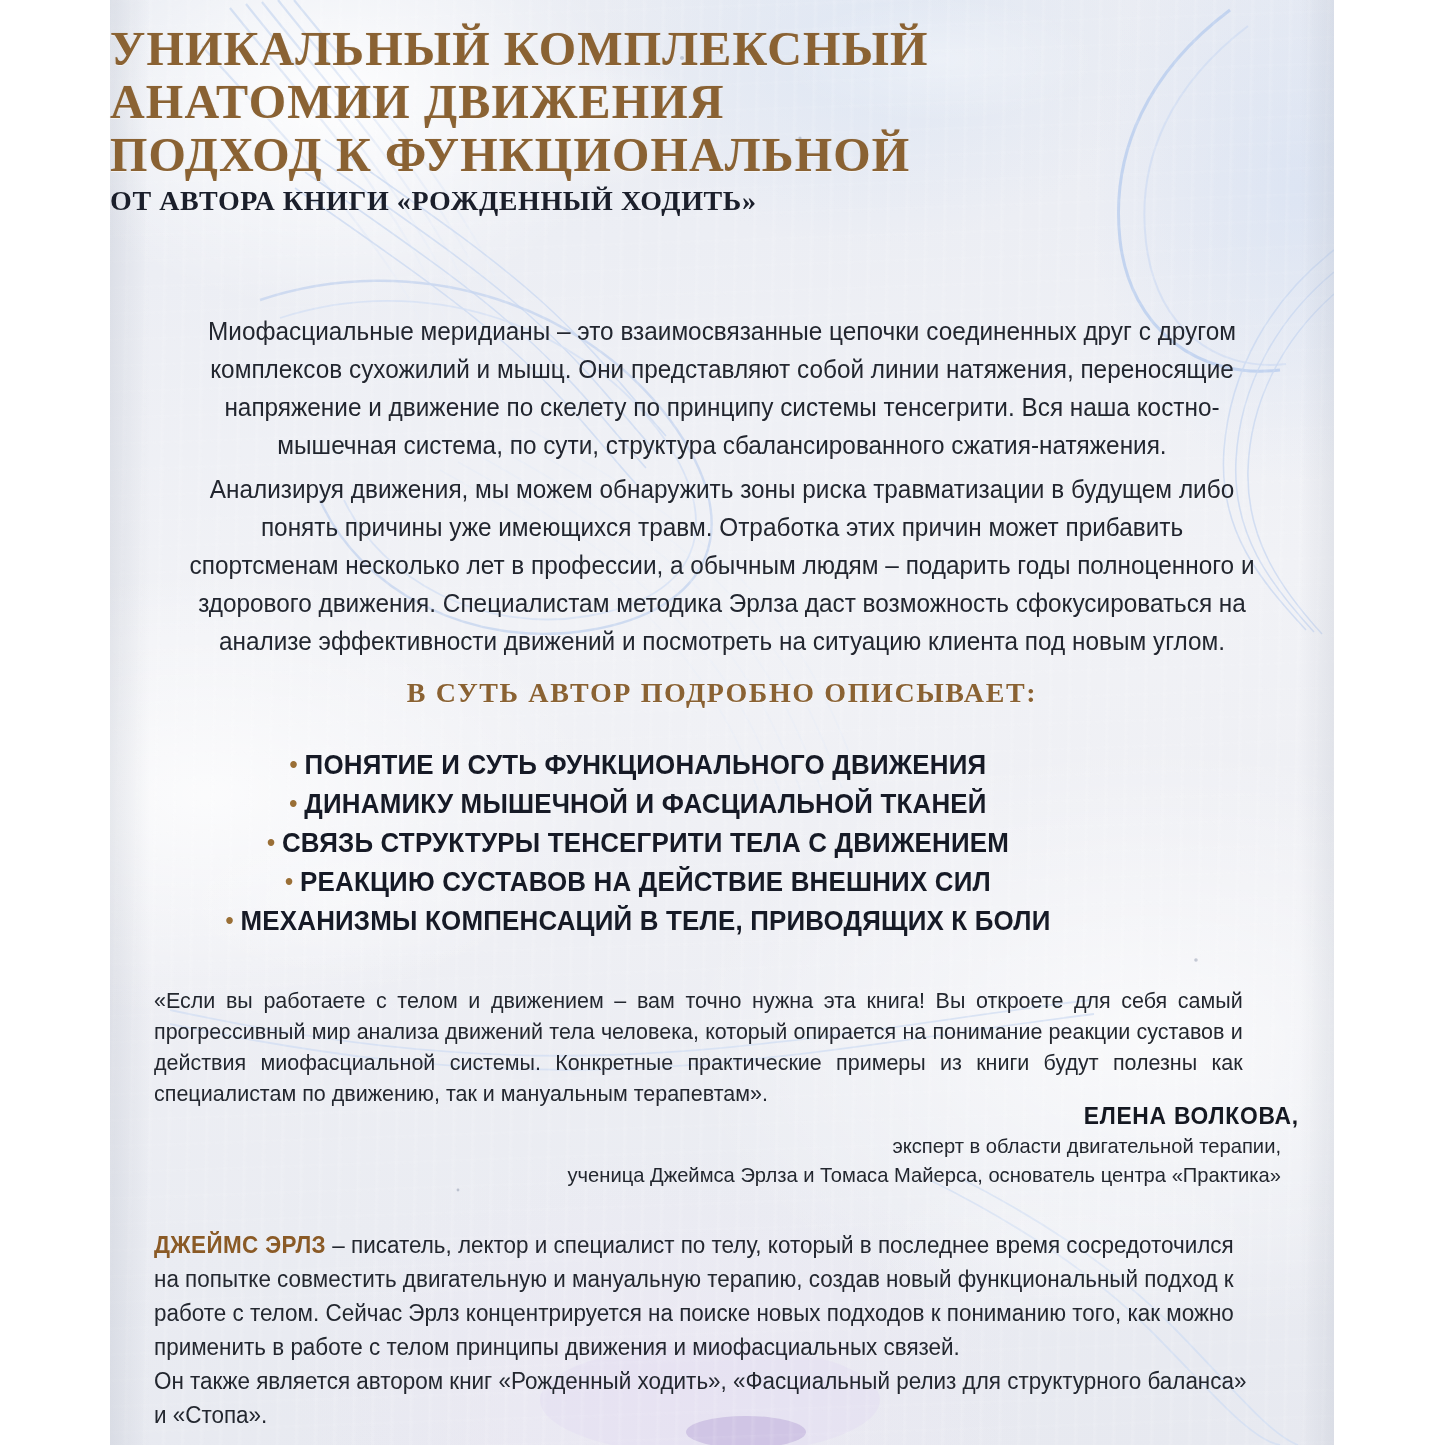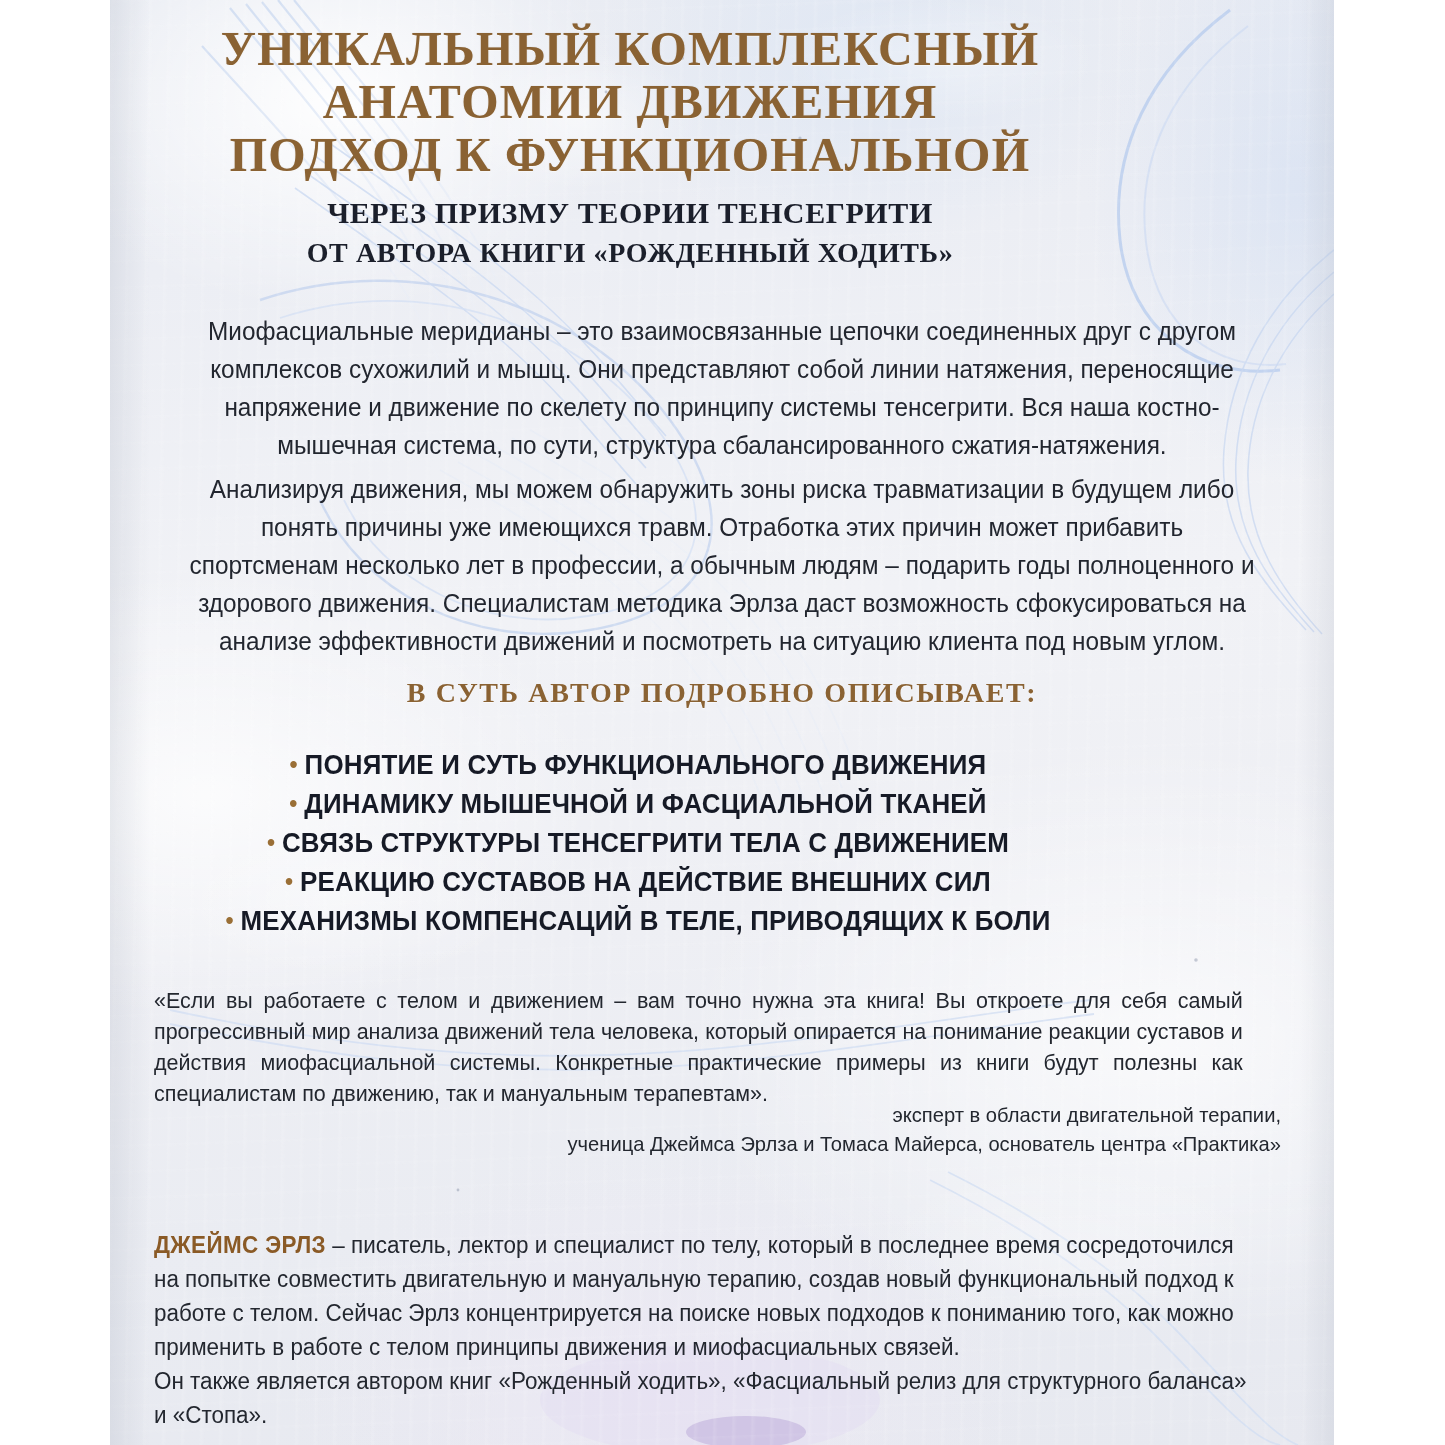--- a/index.html
+++ b/index.html
@@ -43,21 +43,21 @@
   }
   .vign{
     position:absolute;inset:0;pointer-events:none;
     background:linear-gradient(90deg, rgba(150,158,175,.18) 0px, rgba(150,158,175,0) 40px),
                linear-gradient(270deg, rgba(150,158,175,.16) 0px, rgba(150,158,175,0) 34px);
   }
 
   .content{position:absolute;left:0;top:0;width:1224px;height:1445px;}
 
   
-  .title-block{position:absolute;left:0;top:22px;width:1040px;text-align:center;}
+  .title-block{position:absolute;left:0;top:22px;width:1040px;text-align:left;}
   .title-line{
     font-family:"Liberation Serif", serif;
     font-weight:700;
     color:#8a6233;
     font-size:48px;
     line-height:53px;
     letter-spacing:1.2px;
     text-shadow:0 1px 0 rgba(255,255,255,.6), 0 0 1px rgba(110,76,38,.35);
     white-space:nowrap;
   }
@@ -264,21 +264,20 @@
     </div>
     <div class="sheen"></div>
     <div class="vign"></div>
 
     <div class="content">
 
       <div class="title-block">
         <div class="title-line">УНИКАЛЬНЫЙ КОМПЛЕКСНЫЙ</div>
         <div class="title-line">АНАТОМИИ ДВИЖЕНИЯ</div>
         <div class="title-line">ПОДХОД К ФУНКЦИОНАЛЬНОЙ</div>
-        <div class="subtitle-1">ЧЕРЕЗ ПРИЗМУ ТЕОРИИ ТЕНСЕГРИТИ</div>
         <div class="subtitle-2">ОТ АВТОРА КНИГИ «РОЖДЕННЫЙ ХОДИТЬ»</div>
       </div>
 
       <div class="para p1">Миофасциальные меридианы – это взаимосвязанные цепочки соединенных друг с другом комплексов сухожилий и мышц. Они представляют собой линии натяжения, переносящие напряжение и движение по скелету по принципу системы тенсегрити. Вся наша костно-мышечная система, по сути, структура сбалансированного сжатия-натяжения.</div>
       <div class="para p2">Анализируя движения, мы можем обнаружить зоны риска травматизации в будущем либо понять причины уже имеющихся травм. Отработка этих причин может прибавить спортсменам несколько лет в профессии, а обычным людям – подарить годы полноценного и здорового движения. Специалистам методика Эрлза даст возможность сфокусироваться на анализе эффективности движений и посмотреть на ситуацию клиента под новым углом.</div>
 
       <div class="list-head">В СУТЬ АВТОР ПОДРОБНО ОПИСЫВАЕТ:</div>
       <div class="bullets">
         <div class="bullet">
           <span class="dot">•</span><span>ПОНЯТИЕ И СУТЬ ФУНКЦИОНАЛЬНОГО ДВИЖЕНИЯ</span>
@@ -292,20 +291,21 @@
         <div class="bullet">
           <span class="dot">•</span><span>РЕАКЦИЮ СУСТАВОВ НА ДЕЙСТВИЕ ВНЕШНИХ СИЛ</span>
         </div>
         <div class="bullet">
           <span class="dot">•</span><span>МЕХАНИЗМЫ КОМПЕНСАЦИЙ В ТЕЛЕ, ПРИВОДЯЩИХ К БОЛИ</span>
         </div>
       </div>
 
       <div class="quote">«Если вы работаете с телом и движением – вам точно нужна эта книга! Вы откроете для себя самый прогрессивный мир анализа движений тела человека, который опирается на понимание реакции суставов и действия миофасциальной системы. Конкретные практические примеры из книги будут полезны как специалистам по движению, так и мануальным терапевтам».</div>
       <div class="attrib">
+        <div><span class="attrib-name">ЕЛЕНА ВОЛКОВА,</span></div>
         <span class="attrib-role">эксперт в области двигательной терапии,</span>
         <span class="attrib-role">ученица Джеймса Эрлза и Томаса Майерса, основатель центра «Практика»</span>
       </div>
 
       <div class="bio">
         <p style="margin:0;"><span class="bio-name">ДЖЕЙМС ЭРЛЗ</span><span> – писатель, лектор и специалист по телу, который в последнее время сосредоточился на попытке совместить двигательную и мануальную терапию, создав новый функциональный подход к работе с телом. Сейчас Эрлз концентрируется на поиске новых подходов к пониманию того, как можно применить в работе с телом принципы движения и миофасциальных связей.</span></p>
         <p class="bio-p2" style="margin:0;">Он также является автором книг «Рожденный ходить», «Фасциальный релиз для структурного баланса» и «Стопа».</p>
       </div>
 
     </div>

